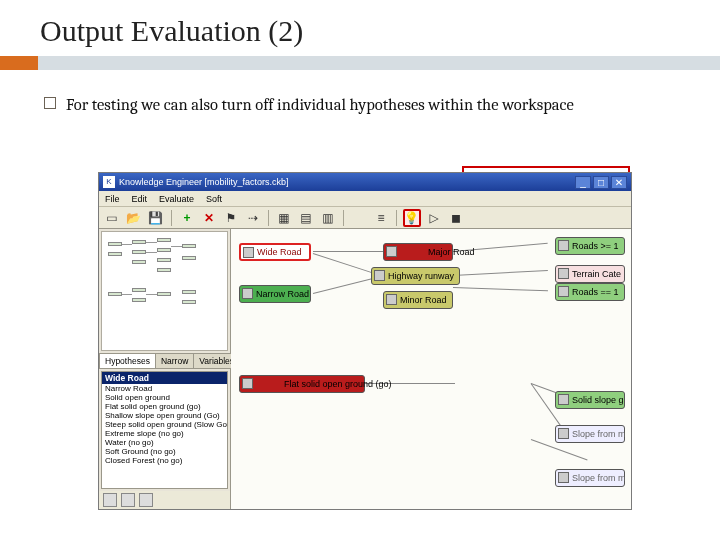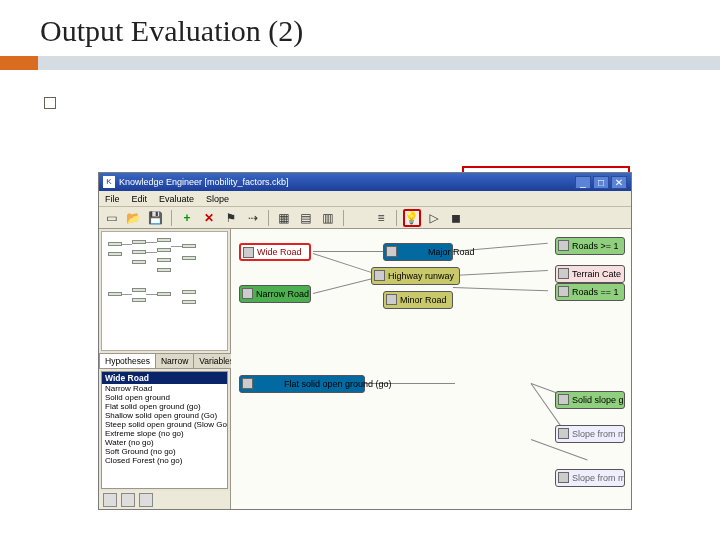--- a/index.html
+++ b/index.html
@@ -209,21 +209,21 @@
     left: 2px; top: 2px;
     width: 11px; height: 11px;
     border: 1px solid #666;
     background: #ccc;
     font-size: 7px;
     text-align: center;
     line-height: 11px;
   }
   .node.green  { background: #4caf50; color:#000; }
   .node.red    { background: #fff; border: 2px solid #d22; color:#8a0000; }
-  .node.lgreen { background: #0369a1; color:#000;padding-left:44px; }
+  .node.lgreen { background: #b91c1c; color:#000;padding-left:44px; }
   .node.olive  { background: #c9c96b; color:#000; }
   .node.pink   { background: #f7dfe0; color:#000; }
   .node.mgreen { background: #8fcf7e; color:#000; }
   .node.lblue  { background: #cfe8f5; color:#000; }
   .node.faint  { background: #eef; color:#666; }
   .edge {
     position: absolute;
     height: 1px;
     background: #888;
   }
@@ -253,20 +253,21 @@
 <body>
 
 <h1 class="slide-title">Output Evaluation (2)</h1>
 <div class="accent-bar">
   <div class="accent-orange"></div>
   <div class="accent-gray"></div>
 </div>
 
 <div class="bullet-row">
   <div class="bullet-box"></div>
+  <div>For testing we can also turn off individual hypotheses within the workspace</div>
 </div>
 
 <div class="callout-line"></div>
 <div class="callout">Tool to turn off nodes</div>
 
 <div class="screenshot">
 
   <div class="titlebar">
     <div class="titlebar-icon">K</div>
     <div class="titlebar-text">Knowledge Engineer [mobility_factors.ckb]</div>
@@ -274,21 +275,21 @@
       <div class="win-btn">_</div>
       <div class="win-btn">□</div>
       <div class="win-btn">✕</div>
     </div>
   </div>
 
   <div class="menubar">
     <span>File</span>
     <span>Edit</span>
     <span>Evaluate</span>
-    <span>Slope</span>
+    <span>Soft</span>
   </div>
 
   <div class="toolbar">
     <div class="tbtn">▭</div>
     <div class="tbtn">📂</div>
     <div class="tbtn">💾</div>
     <div class="tsep"></div>
     <div class="tbtn green">+</div>
     <div class="tbtn red">✕</div>
     <div class="tbtn">⚑</div>
@@ -338,21 +339,21 @@
       <div class="tabstrip">
         <div class="tab active">Hypotheses</div>
         <div class="tab">Narrow</div>
         <div class="tab">Variables</div>
       </div>
       <div class="listbox">
         <div class="listbox-header">Wide Road</div>
         <div class="listbox-item">Narrow Road</div>
         <div class="listbox-item">Solid open ground</div>
         <div class="listbox-item">Flat solid open ground (go)</div>
-        <div class="listbox-item">Shallow solid open ground (Go)</div>
+        <div class="listbox-item">Shallow slope open ground (Go)</div>
         <div class="listbox-item">Steep solid open ground (Slow Go)</div>
         <div class="listbox-item">Extreme slope (no go)</div>
         <div class="listbox-item">Water (no go)</div>
         <div class="listbox-item">Soft Ground (no go)</div>
         <div class="listbox-item">Closed Forest (no go)</div>
       </div>
       <div class="sb-bottom">
         <div class="sb-btn"></div>
         <div class="sb-btn"></div>
         <div class="sb-btn"></div>

